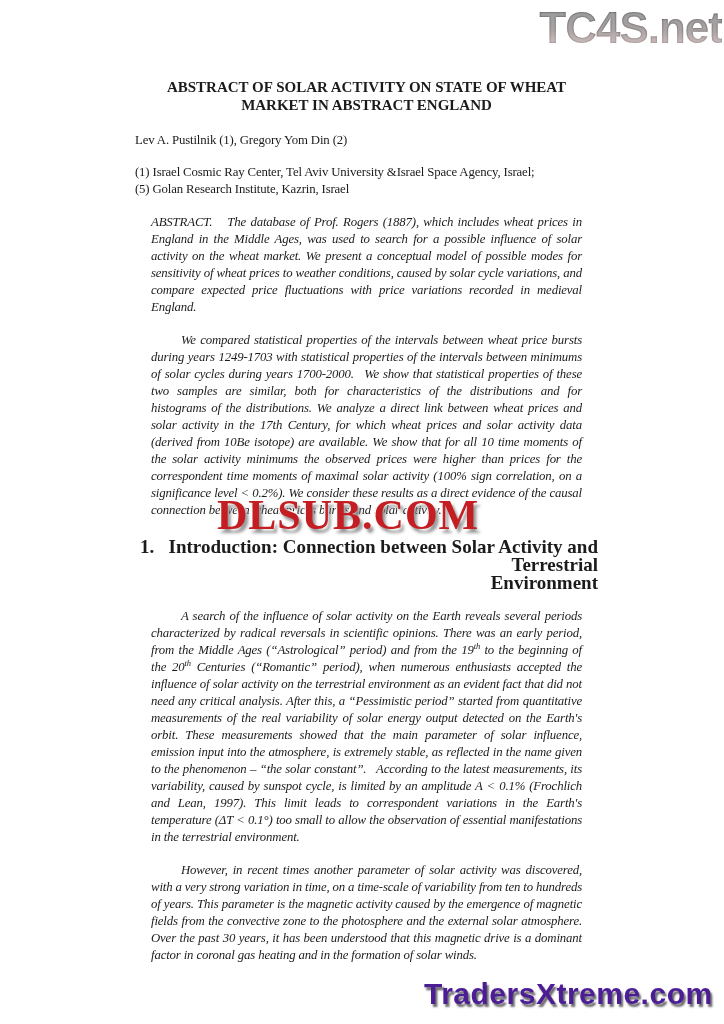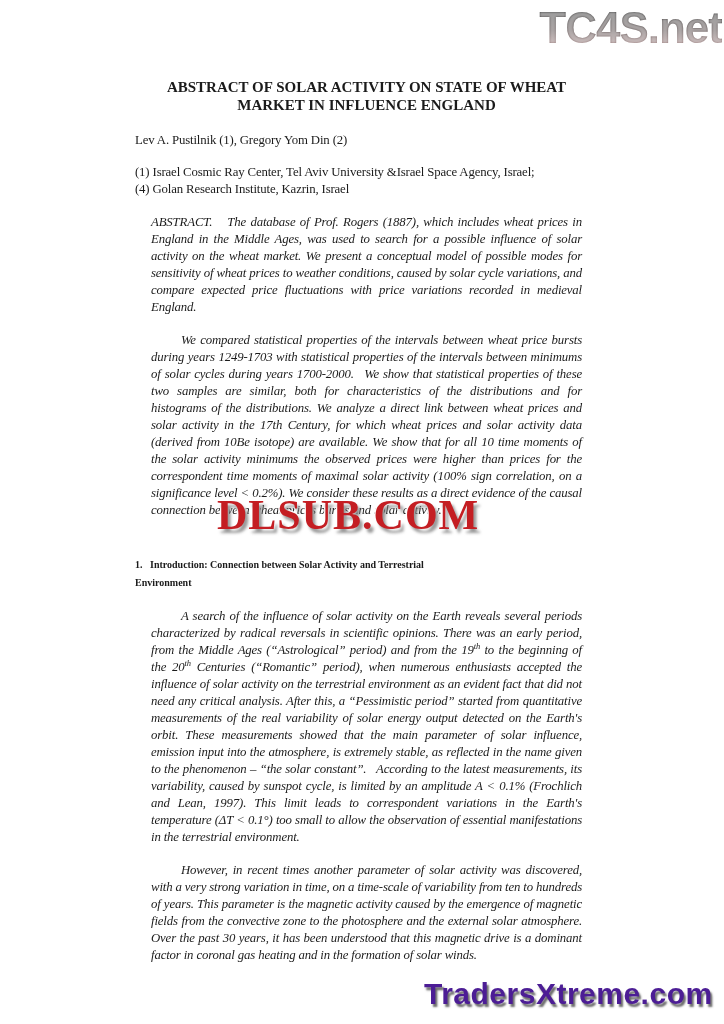--- a/index.html
+++ b/index.html
@@ -8,21 +8,21 @@
     font-family:"Liberation Serif",serif;color:#1b1b1b;border-radius:18px;
   }
   .content{position:absolute;left:135px;top:78px;width:463px;font-size:12.8px;line-height:17px;letter-spacing:-0.15px;}
   .title{margin:0;font-size:15px;line-height:18px;font-weight:bold;text-align:center;letter-spacing:0;}
   .authors{margin:18px 0 0 0;}
   .affils{margin:15px 0 12px 0;}
   .affils div{margin:0;}
   p.para{margin:16px;text-align:justify;font-style:italic;}
   .abstract-p1{margin-top:24px;}
   .indent{text-indent:30px;}
-  .heading{margin:37px 0 0 0;font-weight:bold;font-size:10px;line-height:18px;text-align:left;letter-spacing:0;}
+  .heading{margin:19px 0 0 0;font-weight:bold;font-size:19px;line-height:18px;text-align:right;letter-spacing:0;}
   .sec-p1{margin-top:12px;}
   sup{font-size:8.5px;line-height:0;vertical-align:super;}
 
   
   .wm{position:absolute;white-space:nowrap;user-select:none;}
   .wm-tc4s{
     top:3px;right:2px;
     font-family:"Liberation Sans",sans-serif;font-weight:bold;font-size:44px;letter-spacing:-1px;
     background:linear-gradient(180deg,#252525 18%,#463838 55%,#9c7878 88%,#b39090 100%);
     -webkit-background-clip:text;background-clip:text;
@@ -48,27 +48,27 @@
 </style>
 </head>
 <body>
 
 <div class="page">
 
   <div class="wm wm-tc4s">TC4S.net</div>
 
   <div class="content">
 
-    <h1 class="title"><span>ABSTRACT OF SOLAR ACTIVITY ON STATE OF WHEAT</span><br><span>MARKET IN INFLUENCE ENGLAND</span></h1>
+    <h1 class="title"><span>ABSTRACT OF SOLAR ACTIVITY ON STATE OF WHEAT</span><br><span>MARKET IN ABSTRACT ENGLAND</span></h1>
 
     <p class="authors">Lev A. Pustilnik (1), Gregory Yom Din (2)</p>
 
     <div class="affils">
       <div>(1) Israel Cosmic Ray Center, Tel Aviv University &amp;Israel Space Agency, Israel;</div>
-      <div>(4) Golan Research Institute, Kazrin, Israel</div>
+      <div>(5) Golan Research Institute, Kazrin, Israel</div>
     </div>
 
     <p class="para abstract-p1">ABSTRACT.   The database of Prof. Rogers (1887), which includes wheat prices in England in the Middle Ages, was used to search for a possible influence of solar activity on the wheat market. We present a conceptual model of possible modes for sensitivity of wheat prices to weather conditions, caused by solar cycle variations, and compare expected price fluctuations with price variations recorded in medieval England.</p>
     <p class="para indent">We compared statistical properties of the intervals between wheat price bursts during years 1249-1703 with statistical properties of the intervals between minimums of solar cycles during years 1700-2000.  We show that statistical properties of these two samples are similar, both for characteristics of the distributions and for histograms of the distributions. We analyze a direct link between wheat prices and solar activity in the 17th Century, for which wheat prices and solar activity data (derived from 10Be isotope) are available. We show that for all 10 time moments of the solar activity minimums the observed prices were higher than prices for the correspondent time moments of maximal solar activity (100% sign correlation, on a significance level &lt; 0.2%). We consider these results as a direct evidence of the causal connection between wheat prices bursts and solar activity.</p>
 
     <h2 class="heading"><span>1.  Introduction: Connection between Solar Activity and Terrestrial</span><br><span>Environment</span></h2>
 
     <p class="para indent sec-p1"><span>A search of the influence of solar activity on the Earth reveals several periods characterized by radical reversals in scientific opinions. There was an early period, from the Middle Ages (“Astrological” period) and from the 19</span><sup>th</sup><span> to the beginning of the 20</span><sup>th</sup><span> Centuries (“Romantic” period), when numerous enthusiasts accepted the influence of solar activity on the terrestrial environment as an evident fact that did not need any critical analysis. After this, a “Pessimistic period” started from quantitative measurements of the real variability of solar energy output detected on the Earth's orbit. These measurements showed that the main parameter of solar influence, emission input into the atmosphere, is extremely stable, as reflected in the name given to the phenomenon – “the solar constant”.  According to the latest measurements, its variability, caused by sunspot cycle, is limited by an amplitude A &lt; 0.1% (Frochlich and Lean, 1997). This limit leads to correspondent variations in the Earth's temperature (ΔT &lt; 0.1°) too small to allow the observation of essential manifestations in the terrestrial environment.</span></p>
     <p class="para indent">However, in recent times another parameter of solar activity was discovered, with a very strong variation in time, on a time-scale of variability from ten to hundreds of years. This parameter is the magnetic activity caused by the emergence of magnetic fields from the convective zone to the photosphere and the external solar atmosphere. Over the past 30 years, it has been understood that this magnetic drive is a dominant factor in coronal gas heating and in the formation of solar winds.</p>
 

